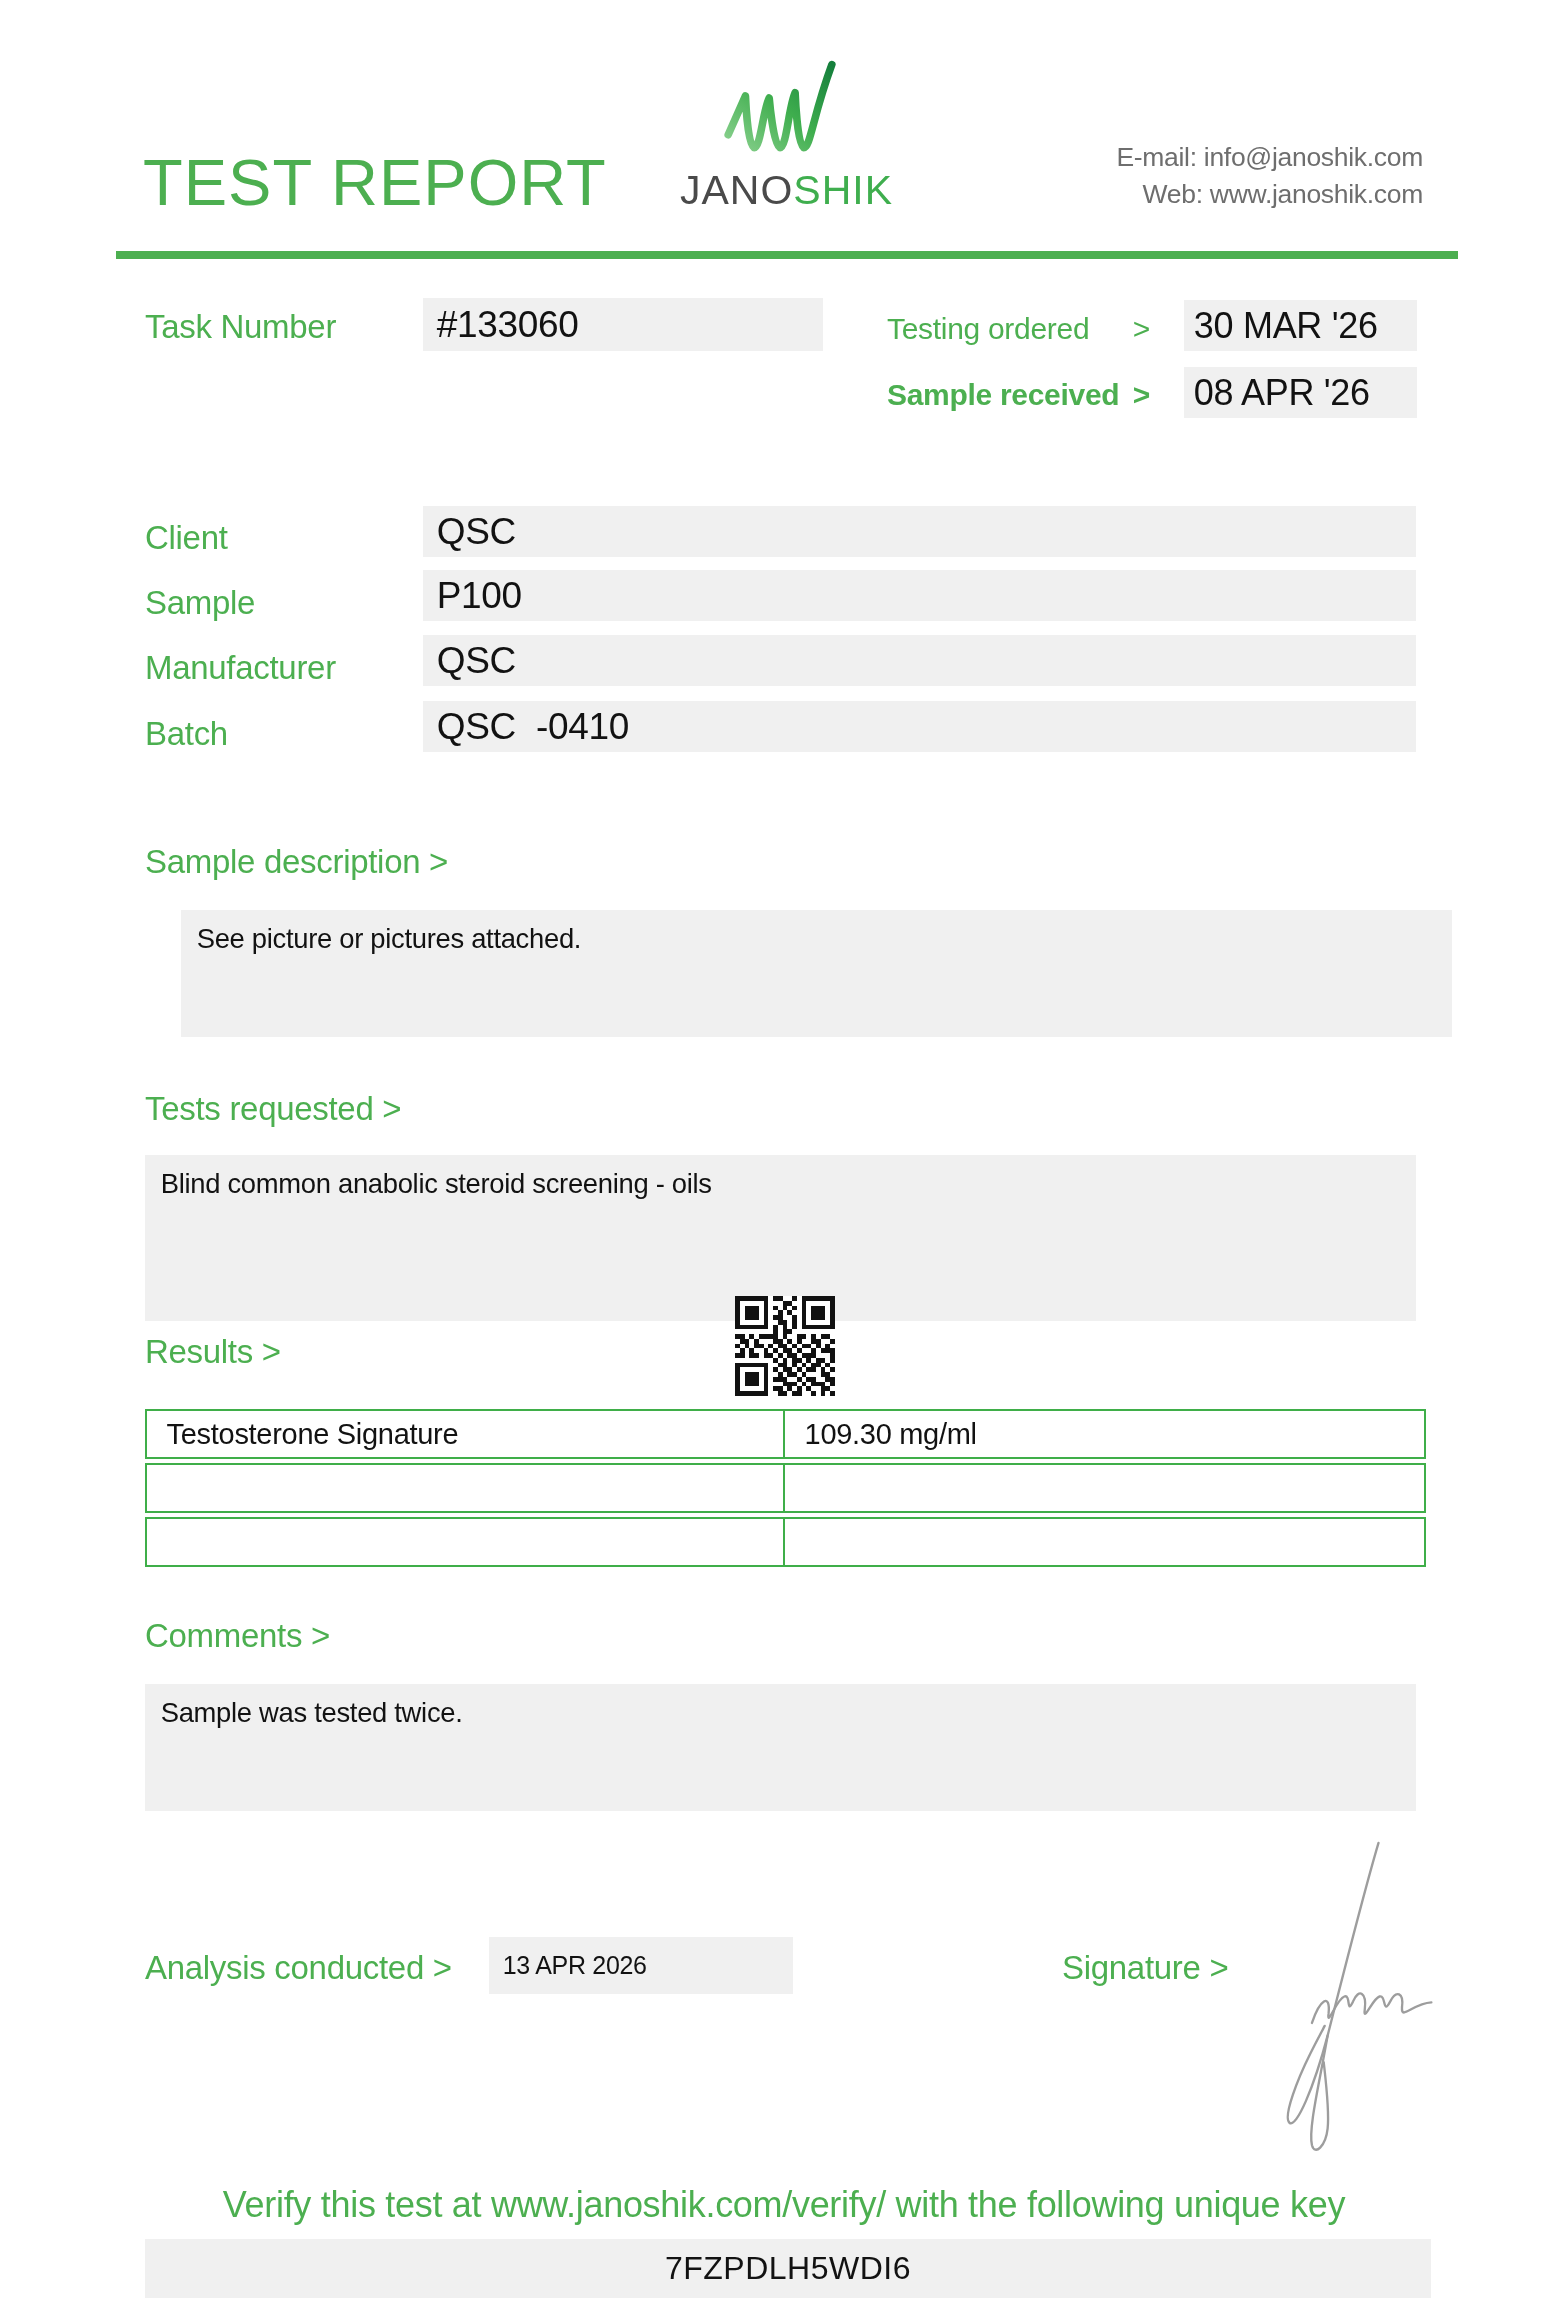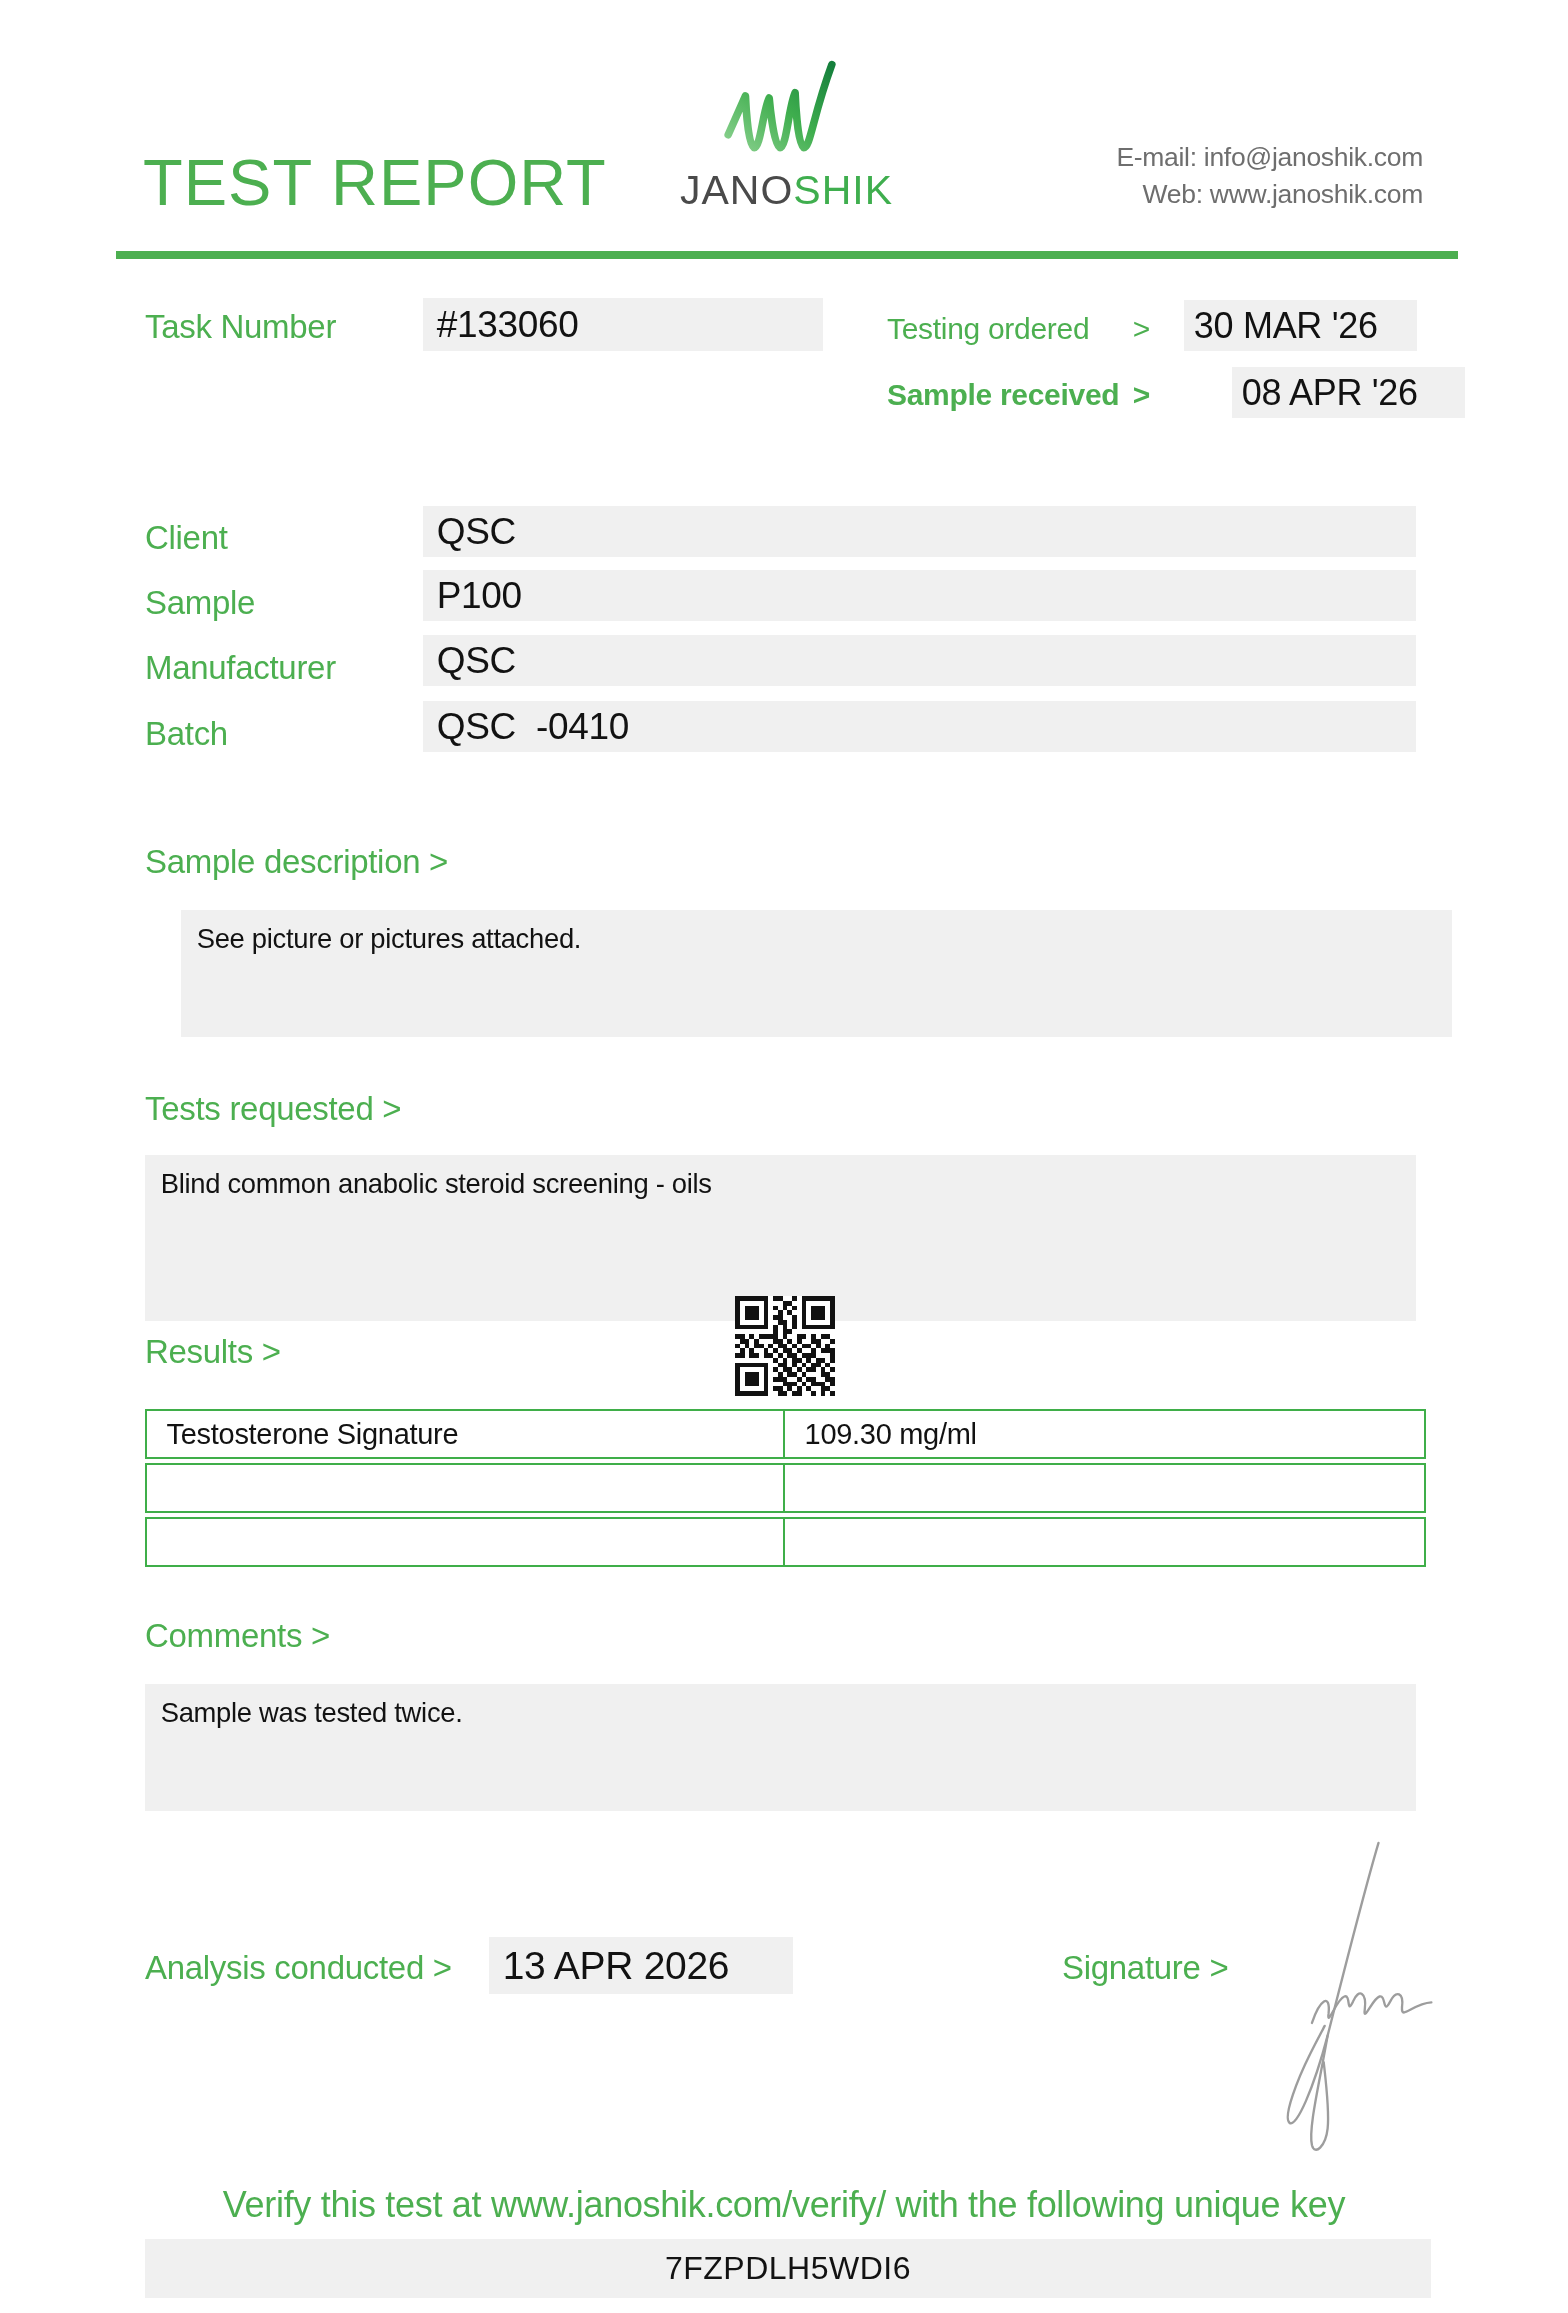--- a/index.html
+++ b/index.html
@@ -26,21 +26,21 @@
   .lbl { color:#4caf50; font-size:33px; }
   .task-label { left:145px; top:308px; }
   .task-box { left:423px; top:298px; width:400px; height:53px; }
   .gray-box { background:#f0f0f0; display:flex; align-items:center; }
   .val { font-size:37px; color:#121212; white-space:pre; padding-left:13.7px; }
   .date-label { left:887px; width:263px; display:flex; justify-content:space-between; font-size:30px; }
   .date-label-1 { top:312px; }
   .date-label-2 { top:378px;font-weight:bold; }
   .date-box { left:1184px; width:233px; height:51px; }
   .date-box-1 { top:300px; }
-  .date-box-2 { top:367px;margin-left:48px; }
+  .date-box-2 { top:367px; }
   .date-box .val { font-size:36px; padding-left:9.8px; }
 
   
   .detail-label { left:145px; }
   .detail-box { left:423px; width:993px; height:51px; }
 
   
   .section-heading { left:145px; color:#4caf50; font-size:33px; }
   .section-box { left:145px; width:1271px; background:#f0f0f0; font-size:27.4px; color:#121212; padding:12.7px 15.7px; }
 
@@ -53,21 +53,21 @@
   
   .results-table { left:145px; top:1409px; width:1281px; }
   .r-row { display:flex; height:50px; border:2.9px solid #3fae49; margin-bottom:3.9px; background:#ffffff; }
   .r-cell { display:flex; align-items:center; font-size:29px; color:#121212; padding-left:19.6px; }
   .r-cell.c1 { width:638px; border-right:2.9px solid #3fae49; }
   .r-cell.c2 { flex:1; }
 
   
   .analysis-label { left:145px; top:1949px; }
   .analysis-box { left:489px; top:1937px; width:304px; height:57px; }
-  .analysis-box .val { font-size:39px; }
+  .analysis-box .val { font-size:25px; }
   .signature-label { left:1062px; top:1949px; }
   .signature-svg { left:1253px; top:1835px; }
   .verify-line { left:0; top:2184px; width:100%; text-align:center; color:#4caf50; font-size:36px; }
   .key-box { left:145px; top:2239px; width:1286px; height:59px; justify-content:center; }
   .key-box .val { font-size:32px; padding-left:0; letter-spacing:0.5px; }
 </style>
 </head>
 <body>
 
 <div class="page">

